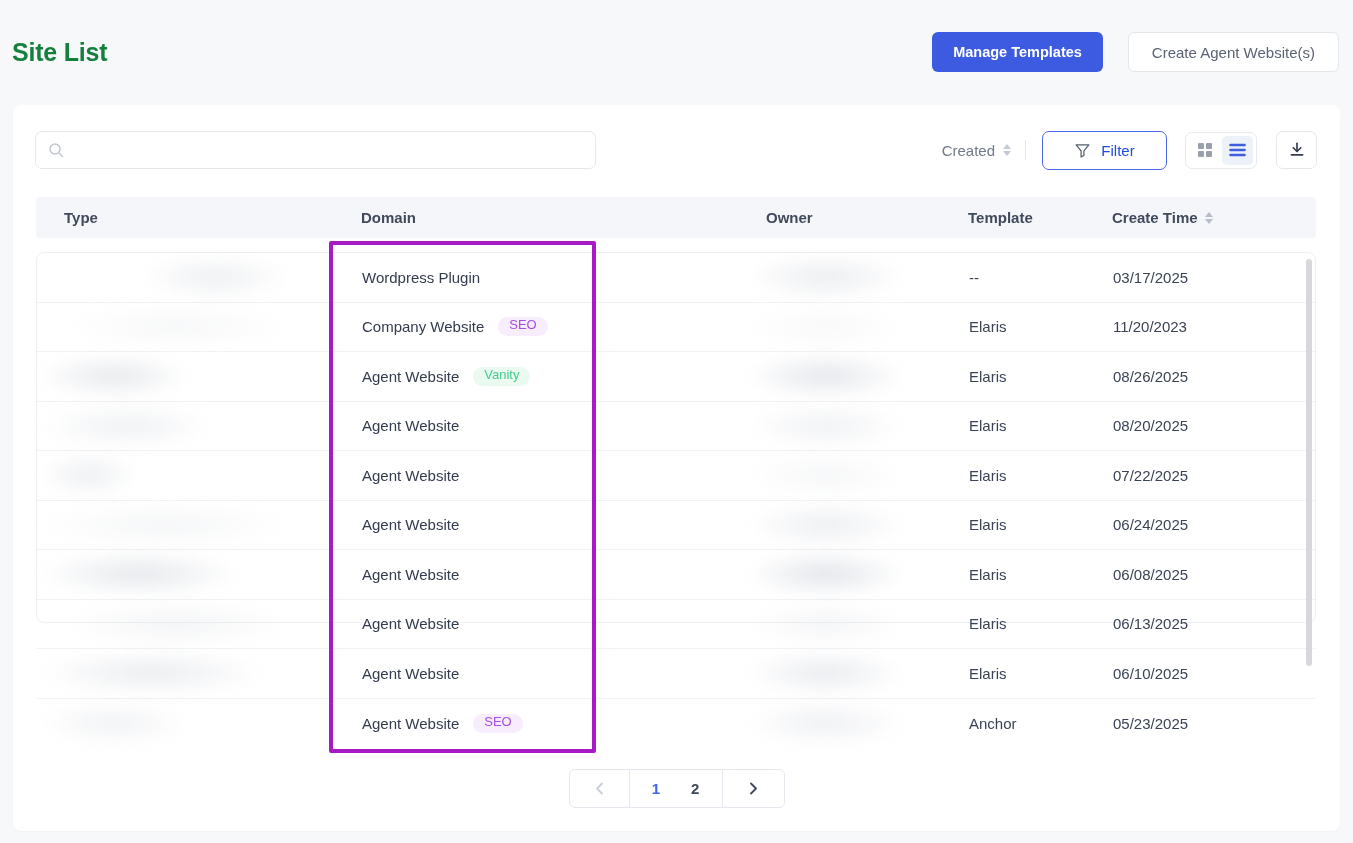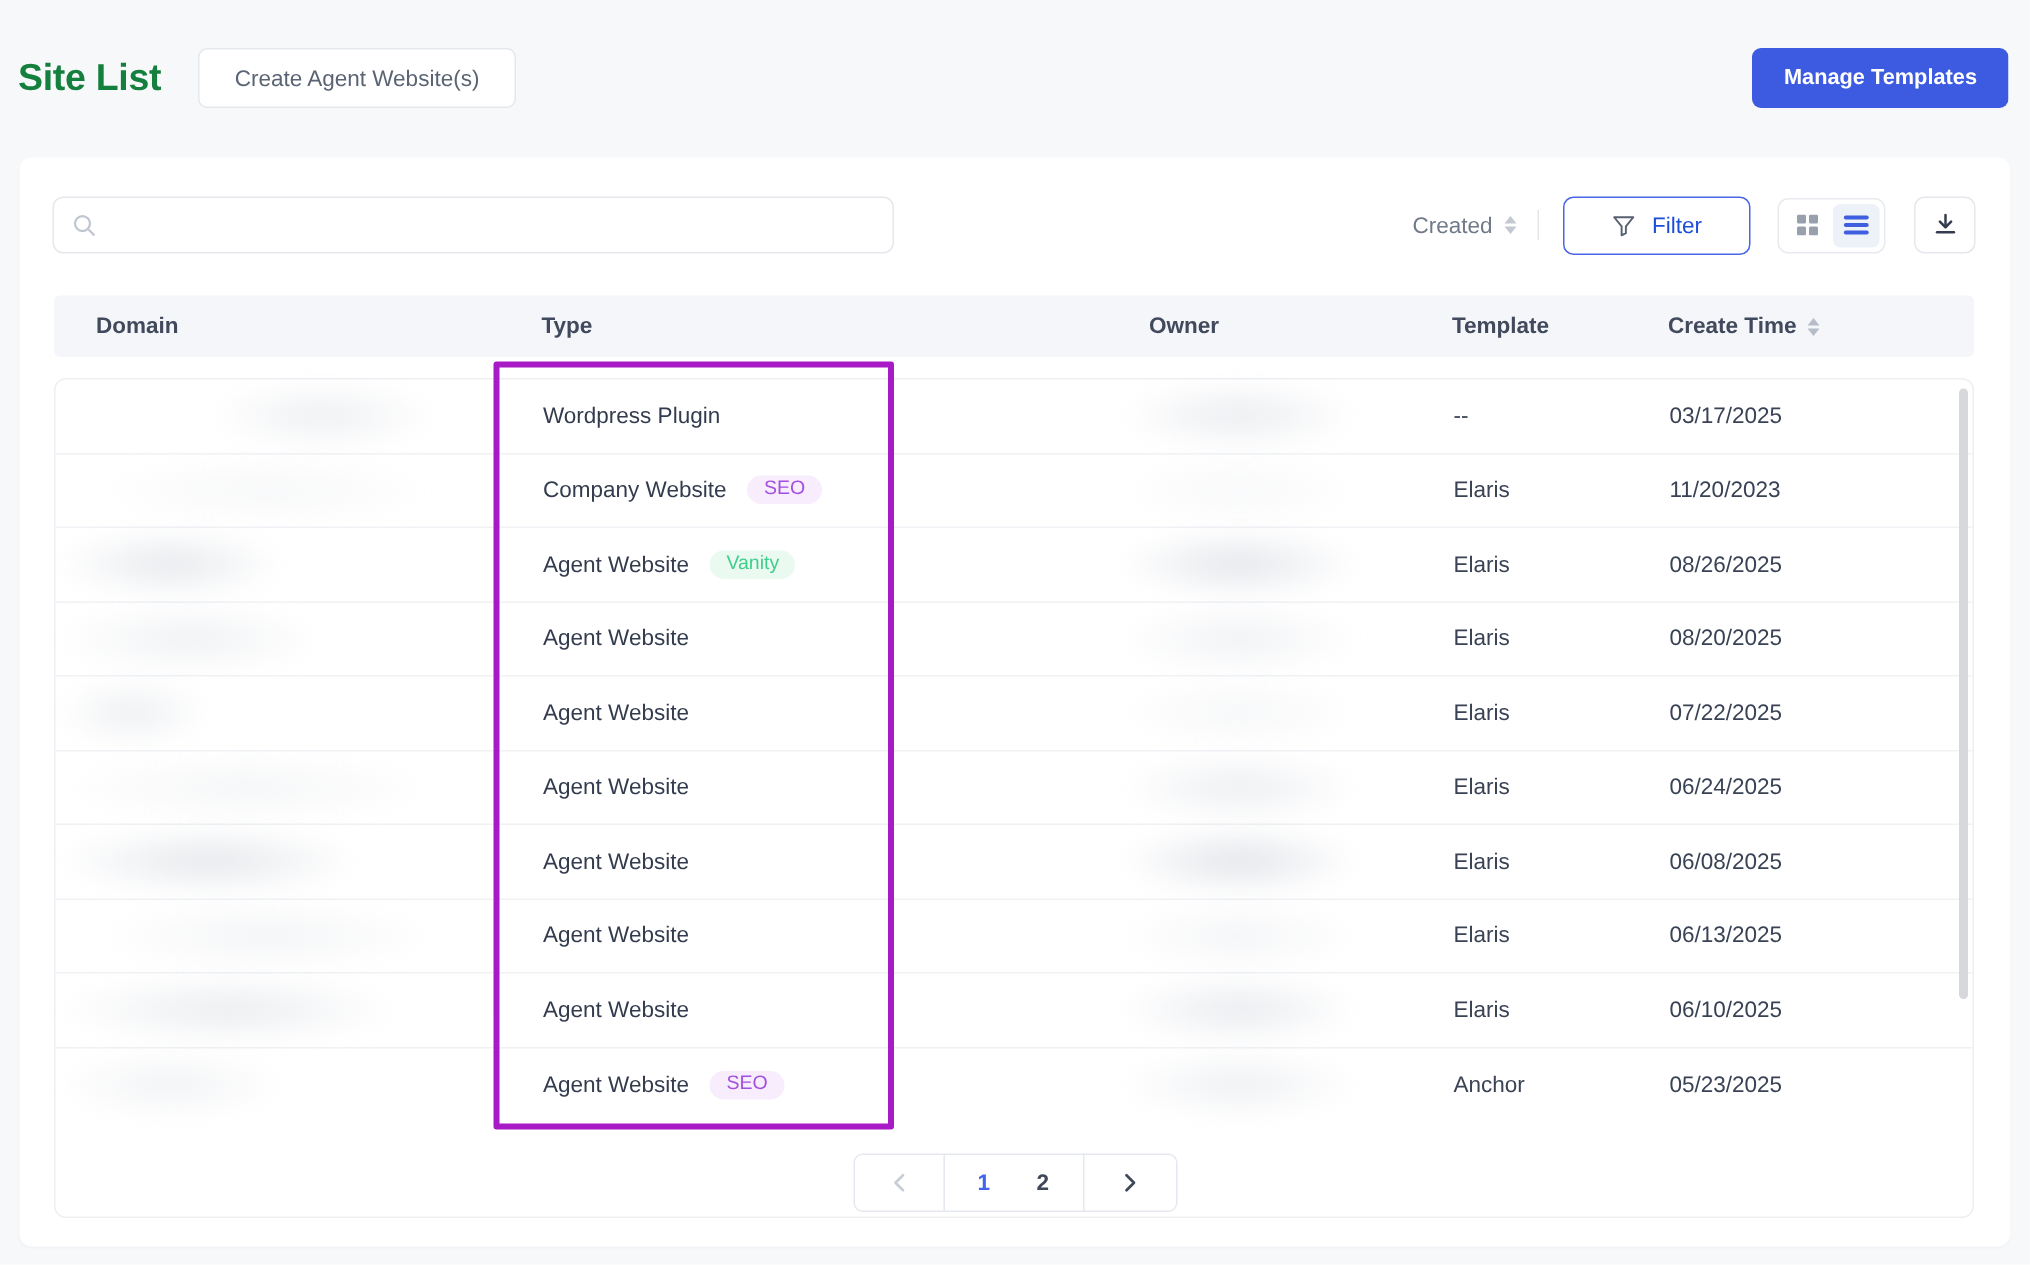--- a/index.html
+++ b/index.html
@@ -48,21 +48,21 @@
                   display:flex; align-items:center; justify-content:center; cursor:pointer; }
 
   
   .thead { position:absolute; left:23px; top:92px; width:1280px; height:41px; background:#f4f6fa; border-radius:4px;
            display:grid; grid-template-columns:297px 405px 202px 144px 1fr; align-items:center; padding-left:28px; }
   .thead .th { font-size:15px; font-weight:700; color:#414a5c; display:flex; align-items:center; }
   .th .caret-stack { margin-left:7px; }
   .th .caret-up { border-bottom-color:#b7bdc8; }
   .th .caret-down { border-top-color:#b7bdc8; }
 
-  .tbody { position:absolute; left:23px; top:147px; width:1280px; height:560px; border:1px solid #edeff3;
+  .tbody { position:absolute; left:23px; top:147px; width:1280px; height:371px; border:1px solid #edeff3;
            border-radius:8px; background:#fff; }
   .trow { height:49.5px; display:grid; grid-template-columns:297px 405px 202px 144px 1fr; align-items:center;
           padding-left:28px; border-bottom:1px solid #f0f2f5; }
   .trow:last-child { border-bottom:none; }
   .cell { font-size:15px; color:#333b4e; }
   .c-type { display:flex; align-items:center; gap:14px; }
   .c-template, .c-time { color:#3a4355; }
   .c-time { font-weight:500; }
   .badge { font-size:13px; padding:0 11px 4px; border-radius:11px; font-weight:500; }
   .badge-purple { background:#f7edfc; color:#a44fe0; }
@@ -101,22 +101,22 @@
   .pag-page.active { color:#4263eb; }
   svg { display:block; }
 </style>
 </head>
 <body>
 
 <div class="stage">
 
   <div class="page-header">
     <div class="page-title">Site List</div>
+    <button class="btn btn-primary">Manage Templates</button>
     <button class="btn btn-outline">Create Agent Website(s)</button>
-    <button class="btn btn-primary">Manage Templates</button>
   </div>
 
   <div class="card">
 
     <div class="toolbar">
       <div class="search-box">
         <span>
           <svg width="16" height="16" viewBox="0 0 16 16" fill="none" stroke="#c0c6cf" stroke-width="1.5">
             <circle cx="7" cy="7" r="5"></circle>
               <line x1="11" y1="11" x2="15" y2="15"></line>
@@ -172,22 +172,22 @@
               <line x1="12" y1="3" x2="12" y2="13"></line>
               <polyline points="7,9 12,14 17,9"></polyline>
               <path d="M4.5 18.5h15"></path>
             </svg>
           </span>
         </button>
       </div>
     </div>
 
     <div class="thead">
+      <div class="th">Type</div>
       <div class="th">Domain</div>
-      <div class="th">Type</div>
       <div class="th">Owner</div>
       <div class="th">Template</div>
       <div class="th">
         <span>Create Time</span>
         <span class="caret-stack">
           <span class="caret-up"></span>
             <span class="caret-down"></span>
         </span>
       </div>
     </div>

